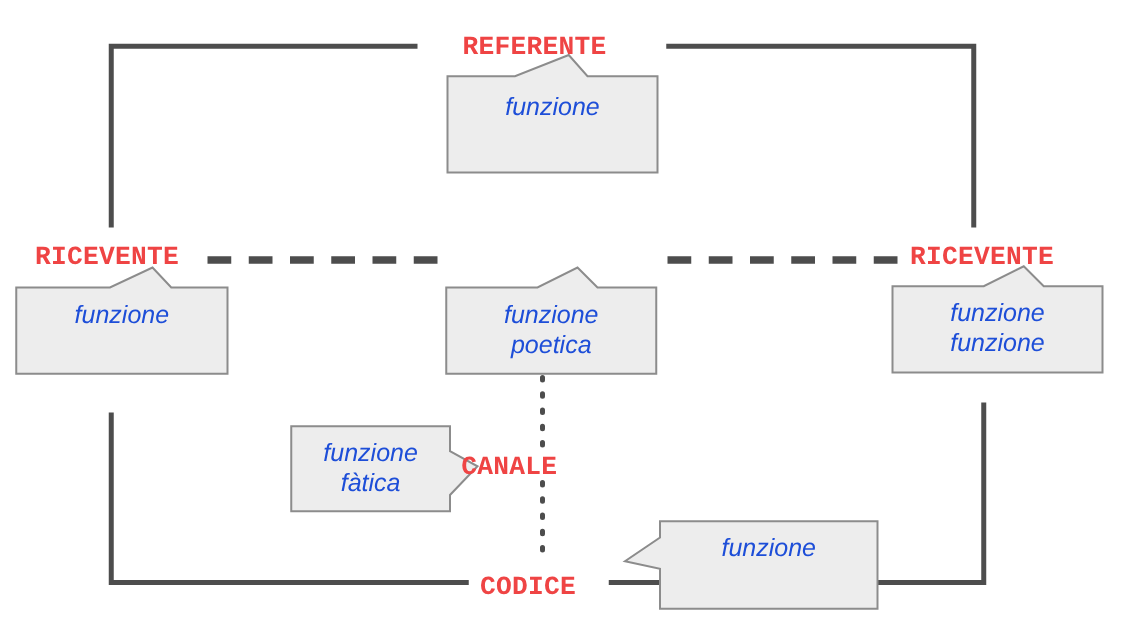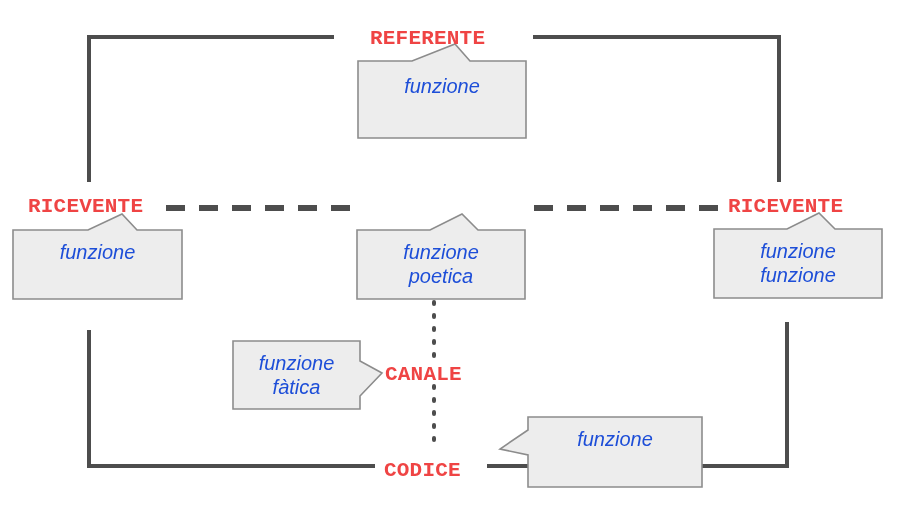--- a/index.html
+++ b/index.html
@@ -79,21 +79,21 @@
     <path d="M 714,229 L 787,229 L 819,213 L 835,229 L 882,229 L 882,298 L 714,298 Z" fill="#ededed" stroke="#8c8c8c" stroke-width="1.6" stroke-linejoin="miter"></path>
 
     <path d="M 233,341 L 360,341 L 360,361 L 382,373 L 360,396 L 360,409 L 233,409 Z" fill="#ededed" stroke="#8c8c8c" stroke-width="1.6" stroke-linejoin="miter"></path>
 
     <path d="M 528,417 L 702,417 L 702,487 L 528,487 L 528,455 L 500,449 L 528,430 Z" fill="#ededed" stroke="#8c8c8c" stroke-width="1.6" stroke-linejoin="miter"></path>
   </svg>
 
   <div class="node-label" style="left:370px; top:28px;">REFERENTE</div>
   <div class="node-label" style="left:28px; top:196px;">RICEVENTE</div>
   <div class="node-label" style="left:728px; top:196px;">RICEVENTE</div>
-  <div class="node-label" style="left:385px; top:364px;">CANALE</div>
+  <div class="node-label" style="left:369px; top:364px;">CANALE</div>
   <div class="node-label" style="left:384px; top:460px;">CODICE</div>
 
   <div class="callout-text" style="left:358px; top:74px; width:168px;">
     <span class="line">funzione</span>
   </div>
 
   <div class="callout-text" style="left:13px; top:240px; width:169px;">
     <span class="line">funzione</span>
   </div>
 

